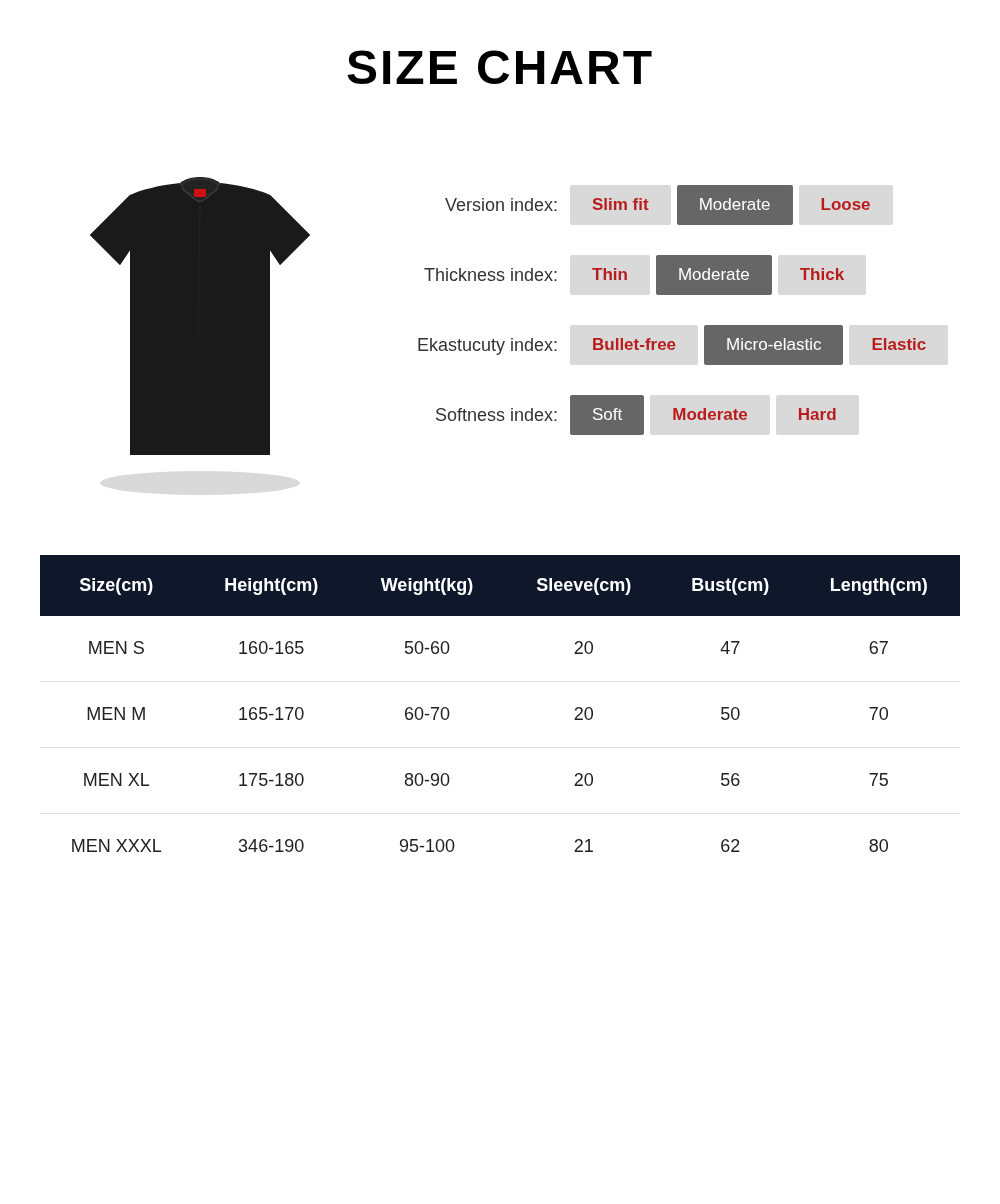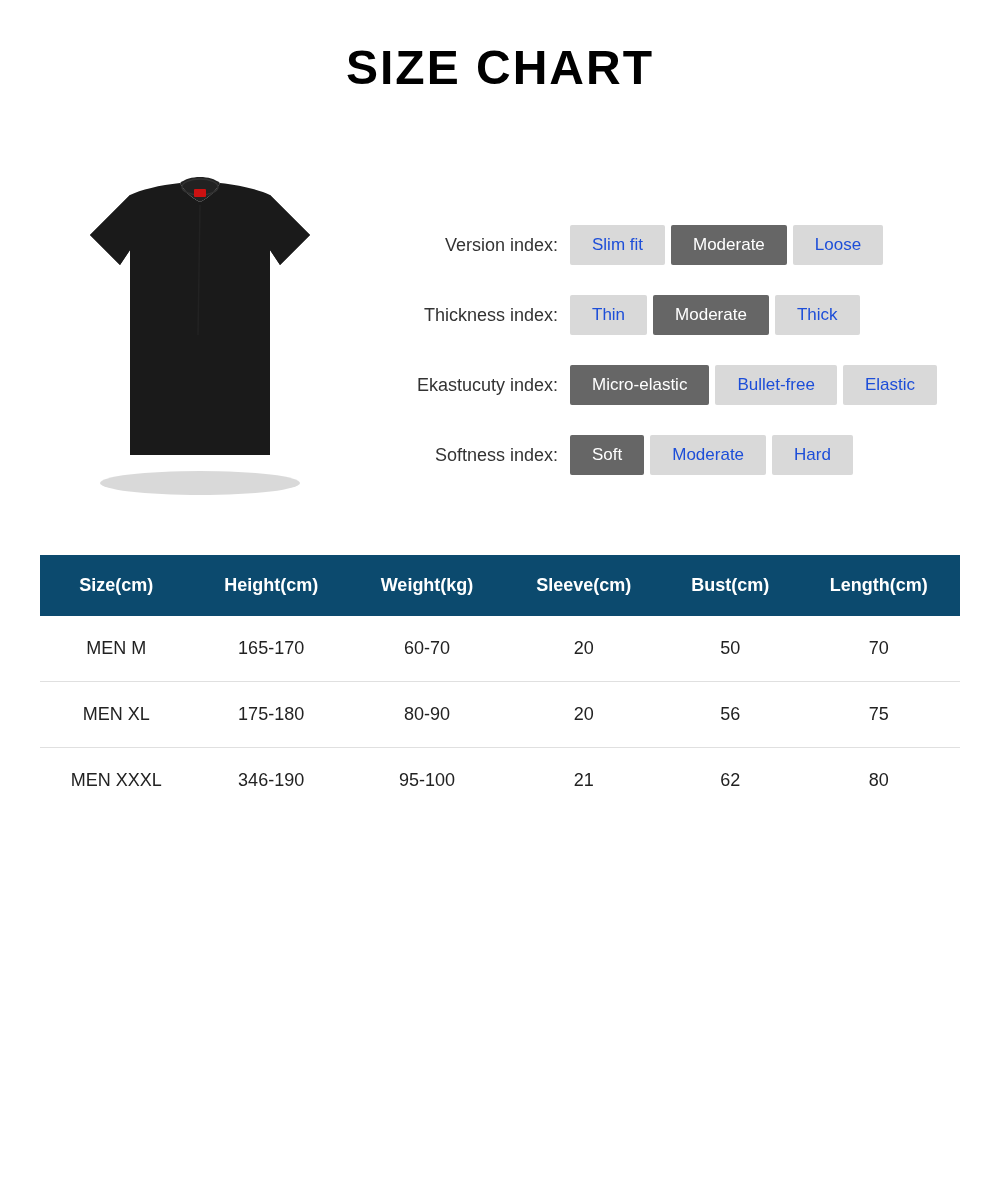--- a/index.html
+++ b/index.html
@@ -15,21 +15,21 @@
       text-align: center;
       font-size: 48px;
       font-weight: 700;
       letter-spacing: 2px;
       margin-bottom: 30px;
       margin-top: 10px;
     }
 
     .top-section {
       display: flex;
-      align-items: flex-end;
+      align-items: center;
       gap: 20px;
       margin-bottom: 50px;
     }
 
     .tshirt-container {
       width: 320px;
       flex-shrink: 0;
       display: flex;
       align-items: center;
       justify-content: center;
@@ -66,42 +66,42 @@
     .attribute-options {
       display: flex;
       gap: 6px;
     }
 
     .option-pill {
       padding: 10px 22px;
       font-size: 17px;
       border-radius: 2px;
       background: #d9d9d9;
-      color: #1d4ed8;
-      font-weight: normal;
+      color: #b91c1c;
+      font-weight: bold;
     }
 
     .option-pill.active {
       background: #666666;
       color: #ffffff;
       font-weight: 500;
     }
 
     
     .size-table-container {
       margin-top: 10px;
     }
 
     table {
       width: 100%;
       border-collapse: collapse;
     }
 
     thead tr {
-      background: #0c4a6e;
+      background: #0f172a;
       color: #ffffff;
     }
 
     thead th {
       padding: 20px 10px;
       font-size: 18px;
       font-weight: 600;
       text-align: center;
     }
 
@@ -185,22 +185,22 @@
           <div class="attribute-label">Thickness index:</div>
           <div class="attribute-options">
             <div class="option-pill">Thin</div>
             <div class="option-pill active">Moderate</div>
             <div class="option-pill">Thick</div>
           </div>
         </div>
         <div class="attribute-row">
           <div class="attribute-label">Ekastucuty index:</div>
           <div class="attribute-options">
+            <div class="option-pill">Bullet-free</div>
             <div class="option-pill active">Micro-elastic</div>
-            <div class="option-pill">Bullet-free</div>
             <div class="option-pill">Elastic</div>
           </div>
         </div>
         <div class="attribute-row">
           <div class="attribute-label">Softness index:</div>
           <div class="attribute-options">
             <div class="option-pill active">Soft</div>
             <div class="option-pill">Moderate</div>
             <div class="option-pill">Hard</div>
           </div>
@@ -216,20 +216,28 @@
           <th>Size(cm)</th>
           <th>Height(cm)</th>
           <th>Weight(kg)</th>
           <th>Sleeve(cm)</th>
           <th>Bust(cm)</th>
           <th>Length(cm)</th>
         </tr>
       </thead>
     <tbody id="table-body">
         <tr>
+          <td>MEN S</td>
+          <td>160-165</td>
+          <td>50-60</td>
+          <td>20</td>
+          <td>47</td>
+          <td>67</td>
+        </tr>
+        <tr>
           <td>MEN M</td>
           <td>165-170</td>
           <td>60-70</td>
           <td>20</td>
           <td>50</td>
           <td>70</td>
         </tr>
         <tr>
           <td>MEN XL</td>
           <td>175-180</td>

